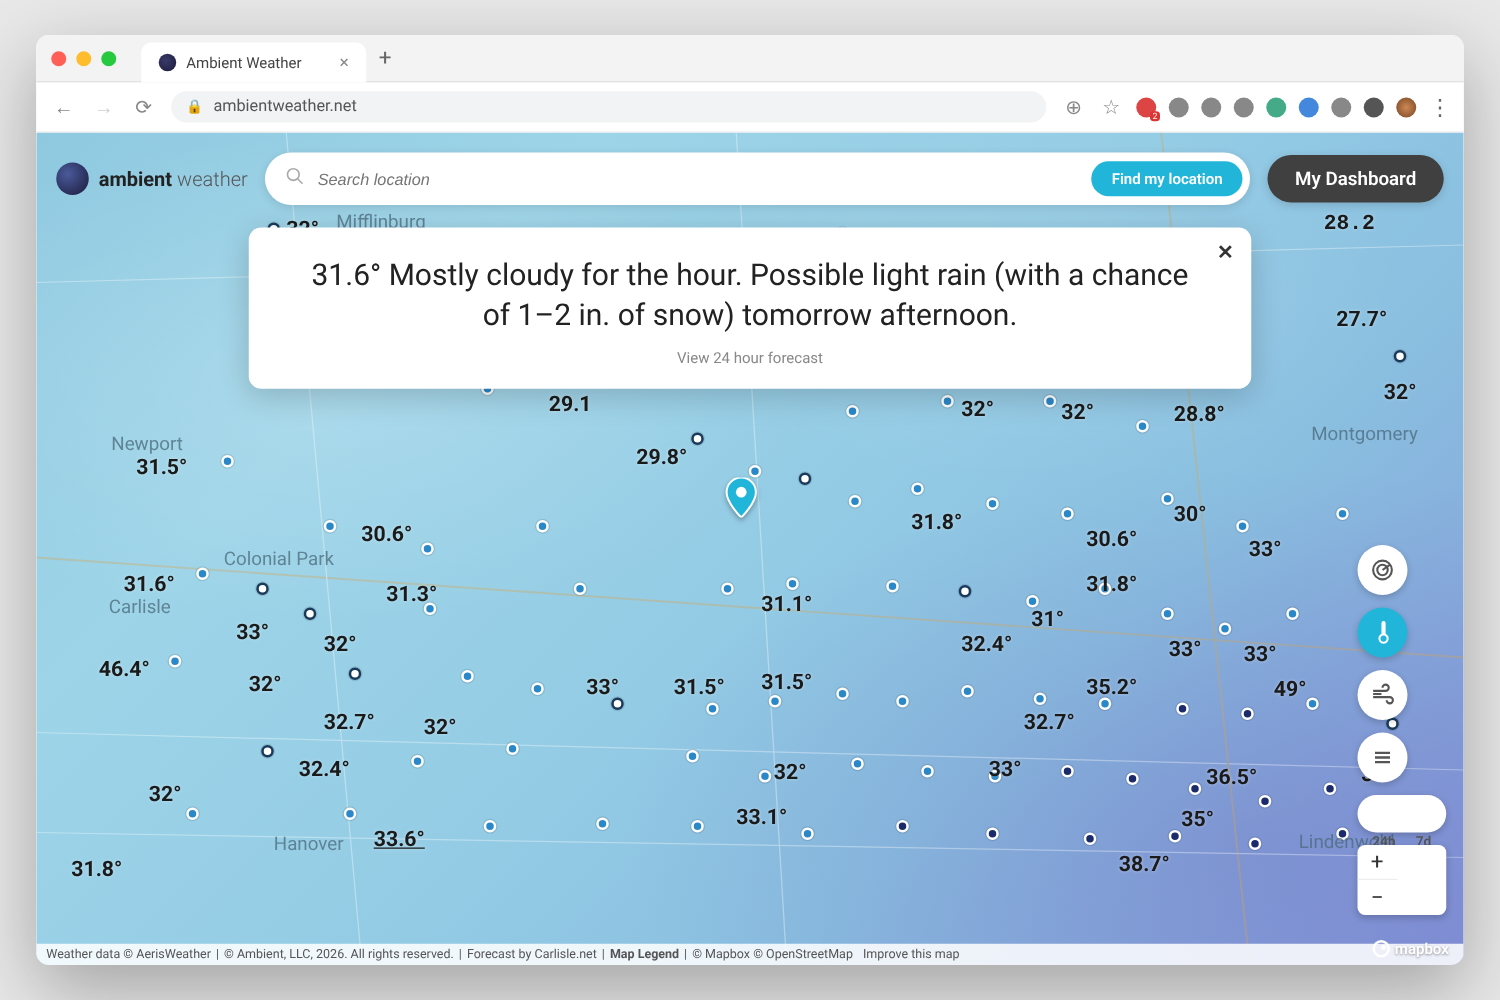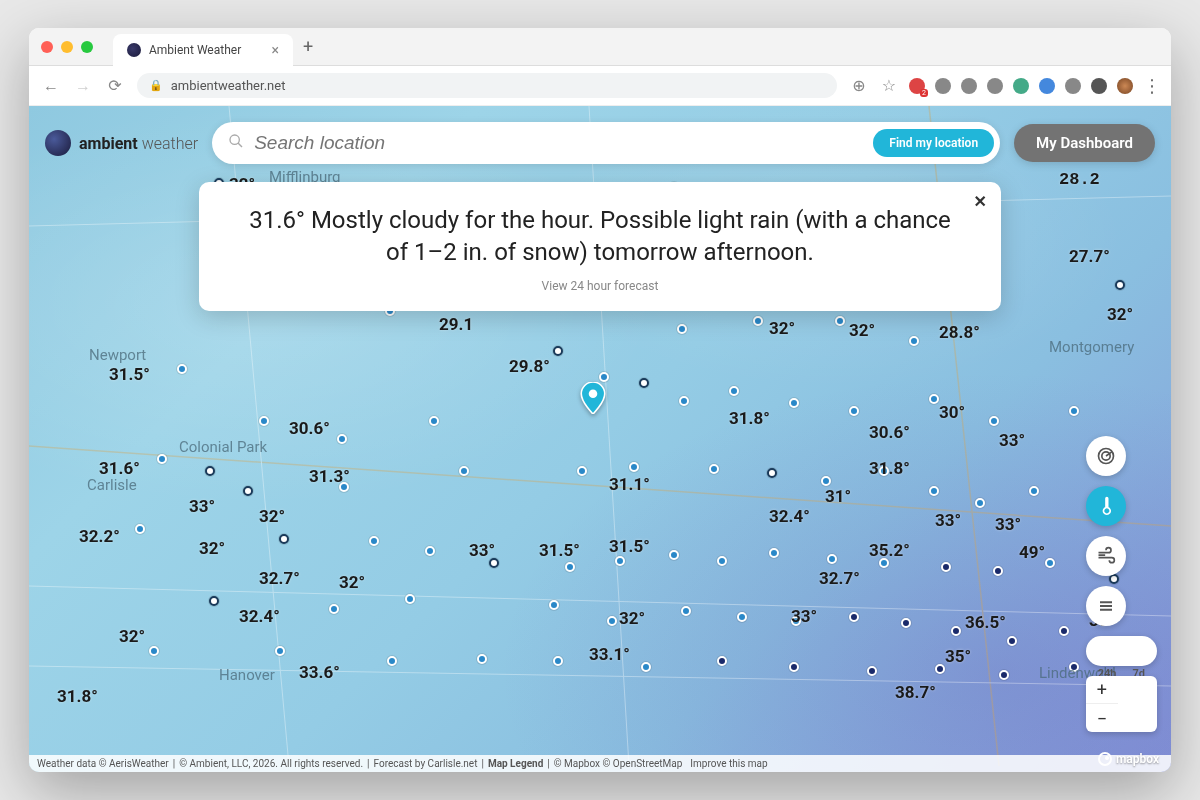--- a/index.html
+++ b/index.html
@@ -106,33 +106,33 @@
   background:#fff;
   border-radius: 22px;
   height: 42px;
   display:flex; align-items:center;
   padding: 0 6px 0 16px;
   box-shadow: 0 2px 8px rgba(0,0,0,0.12);
   gap: 10px;
 }
 .searchwrap .sicon { color:#aaa; }
 .searchwrap input {
-  flex:1; border:0; outline:0; font-size:19px; font-style: italic; color:#888;
+  flex:1; border:0; outline:0; font-size:13px; font-style: italic; color:#888;
   background: transparent;
 }
 .find-btn {
   background:#21b6d9;
   color:#fff;
   border-radius: 18px;
   padding: 7px 16px;
   font-size: 12px;
   font-weight:600;
 }
 .dash-btn {
-  background:#737373;
+  background:#404040;
   color:#fff;
   border-radius: 22px;
   padding: 10px 22px;
   font-size: 15px;
   font-weight:600;
   box-shadow: 0 2px 8px rgba(0,0,0,0.15);
 }
 
 .forecast-popup {
   position:absolute;
@@ -396,40 +396,40 @@
           <div class="temp-label" style="left: 280px; top: 360px;">31.3°</div>
           <div class="temp-label" style="left: 840px; top: 352px;">31.8°</div>
           <div class="temp-label" style="left: 1070px; top: 348px;">32°</div>
           <div class="temp-label" style="left: 580px; top: 368px;">31.1°</div>
           <div class="temp-label" style="left: 796px; top: 380px;">31°</div>
           <div class="temp-label" style="left: 160px; top: 390px;">33°</div>
           <div class="temp-label" style="left: 230px; top: 400px;">32°</div>
           <div class="temp-label" style="left: 740px; top: 400px;">32.4°</div>
           <div class="temp-label" style="left: 906px; top: 404px;">33°</div>
           <div class="temp-label" style="left: 966px; top: 408px;">33°</div>
-          <div class="temp-label" style="left: 50px; top: 420px;">32.2°</div>
+          <div class="temp-label" style="left: 50px; top: 420px;">46.4°</div>
           <div class="temp-label" style="left: 170px; top: 432px;">32°</div>
           <div class="temp-label" style="left: 440px; top: 434px;">33°</div>
           <div class="temp-label" style="left: 510px; top: 434px;">31.5°</div>
           <div class="temp-label" style="left: 580px; top: 430px;">31.5°</div>
           <div class="temp-label" style="left: 840px; top: 434px;">35.2°</div>
           <div class="temp-label" style="left: 990px; top: 436px;">49°</div>
           <div class="temp-label" style="left: 1066px; top: 442px;">37°</div>
           <div class="temp-label" style="left: 230px; top: 462px;">32.7°</div>
           <div class="temp-label" style="left: 310px; top: 466px;">32°</div>
           <div class="temp-label" style="left: 790px; top: 462px;">32.7°</div>
           <div class="temp-label" style="left: 210px; top: 500px;">32.4°</div>
           <div class="temp-label" style="left: 590px; top: 502px;">32°</div>
           <div class="temp-label" style="left: 762px; top: 500px;">33°</div>
           <div class="temp-label" style="left: 936px; top: 506px;">36.5°</div>
           <div class="temp-label" style="left: 1060px; top: 504px;">39°</div>
           <div class="temp-label" style="left: 90px; top: 520px;">32°</div>
           <div class="temp-label" style="left: 560px; top: 538px;">33.1°</div>
           <div class="temp-label" style="left: 916px; top: 540px;">35°</div>
-          <div class="temp-label" style="left: 270px; top: 556px;">33.6°</div>
+          <div class="temp-label" style="left: 270px; top: 556px; text-decoration: underline;">33.6°</div>
           <div class="temp-label" style="left: 28px; top: 580px;">31.8°</div>
           <div class="temp-label" style="left: 866px; top: 576px;">38.7°</div>
         </div>
       <div id="places">
           <div class="place-label" style="left: 240px; top: 62px;">Mifflinburg</div>
           <div class="place-label" style="left: 410px; top: 76px;">Shenandoah</div>
           <div class="place-label" style="left: 310px; top: 92px;">Shamokin</div>
           <div class="place-label" style="left: 530px; top: 82px;">Tamaqua</div>
           <div class="place-label" style="left: 60px; top: 240px;">Newport</div>
           <div class="place-label" style="left: 150px; top: 332px;">Colonial Park</div>

